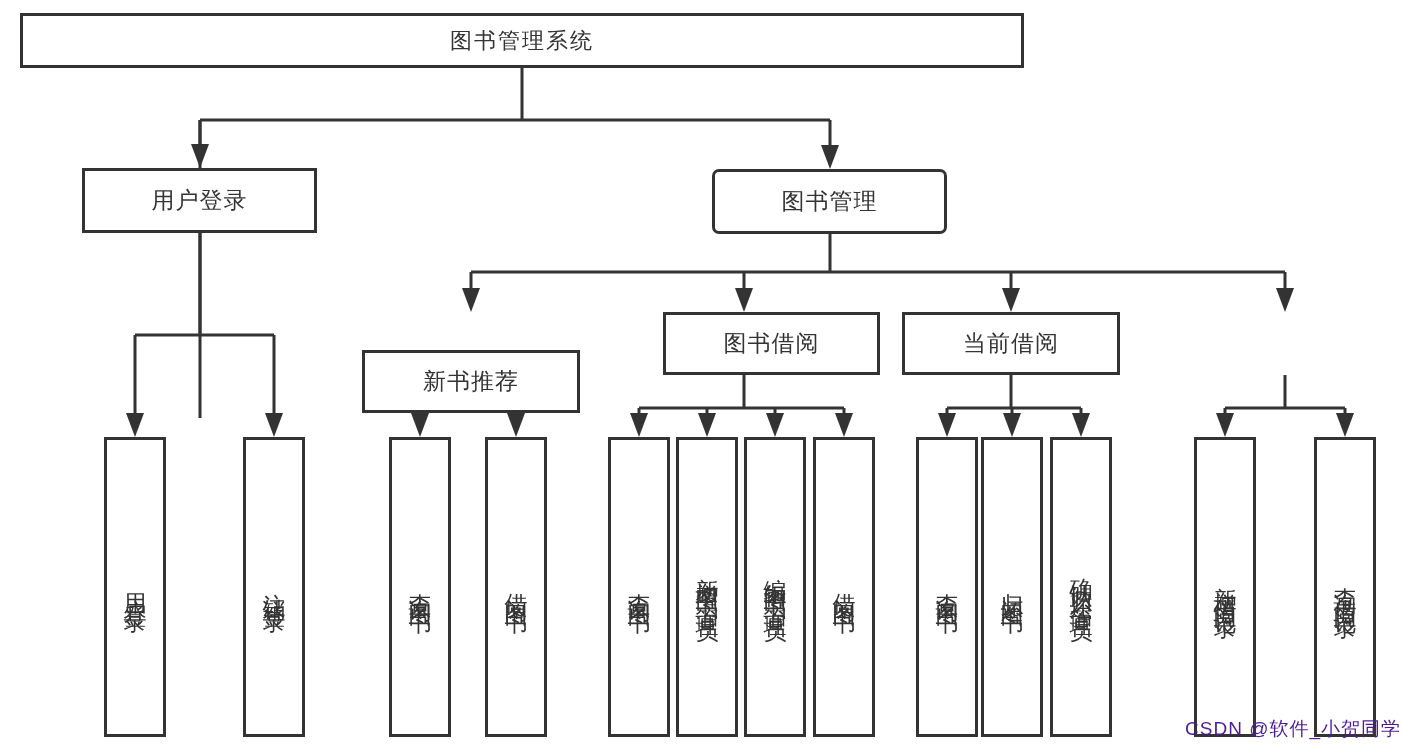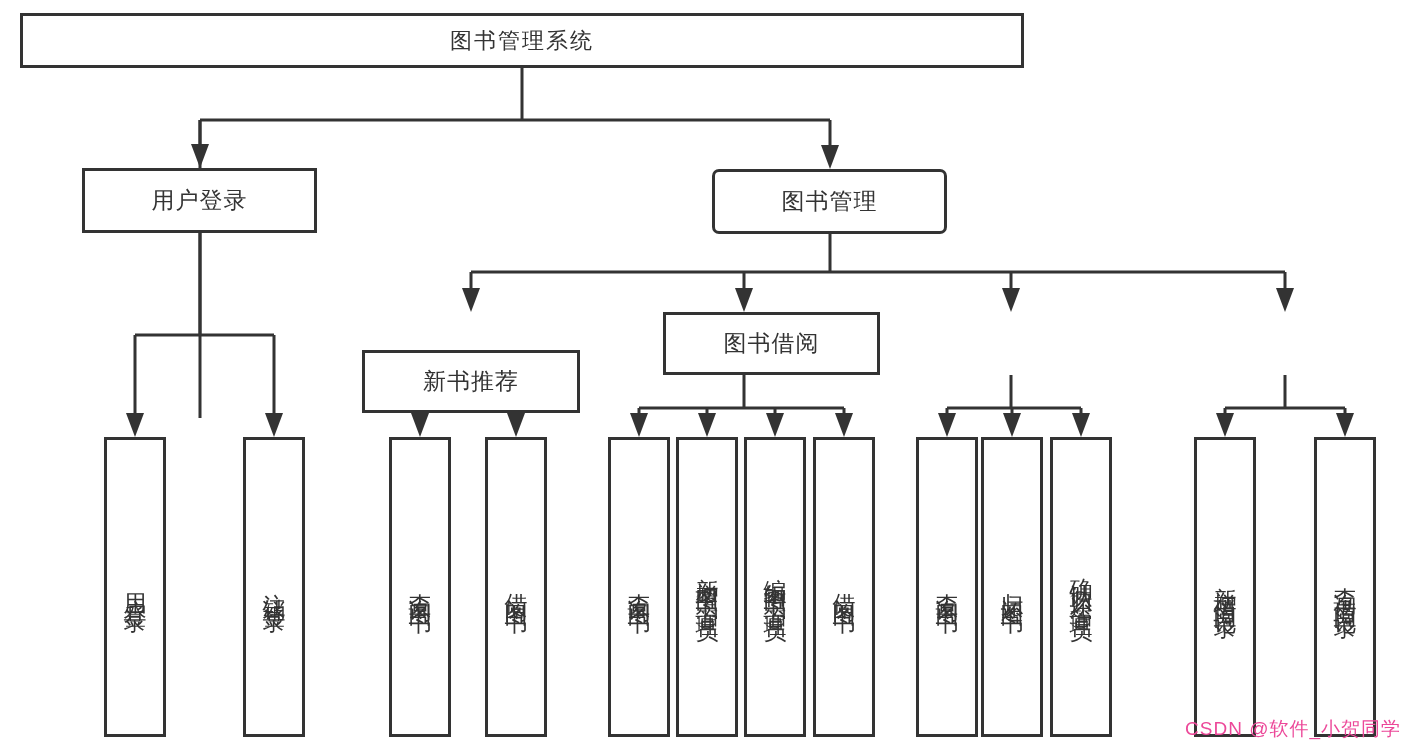--- a/index.html
+++ b/index.html
@@ -74,21 +74,21 @@
   .leaf-10 { left: 981px; }
   .leaf-11 { left: 1050px; }
   .leaf-12 { left: 1194px; }
   .leaf-13 { left: 1314px; }
 
   .watermark {
     position: absolute;
     right: 4px;
     bottom: 5px;
     font-size: 19px;
-    color: #ec4899;
+    color: #4c1d95;
     letter-spacing: 1px;
     white-space: nowrap;
     z-index: 5;
   }
 </style>
 </head>
 <body>
 
 <div id="stage">
 
@@ -153,20 +153,23 @@
   <div class="node lvl1-b">
     <span class="h-label">图书管理</span>
   </div>
 
   <div class="node lvl2 lvl2-a">
     <span class="h-label">新书推荐</span>
   </div>
   <div class="node lvl2 lvl2-b">
     <span class="h-label">图书借阅</span>
   </div>
+  <div class="node lvl2 lvl2-c">
+    <span class="h-label">当前借阅</span>
+  </div>
 
   <div class="node leaf leaf-1">
     <span class="v-label">用户登录</span>
   </div>
   <div class="node leaf leaf-2">
     <span class="v-label">注销登录</span>
   </div>
   <div class="node leaf leaf-3">
     <span class="v-label">查询图书</span>
   </div>

